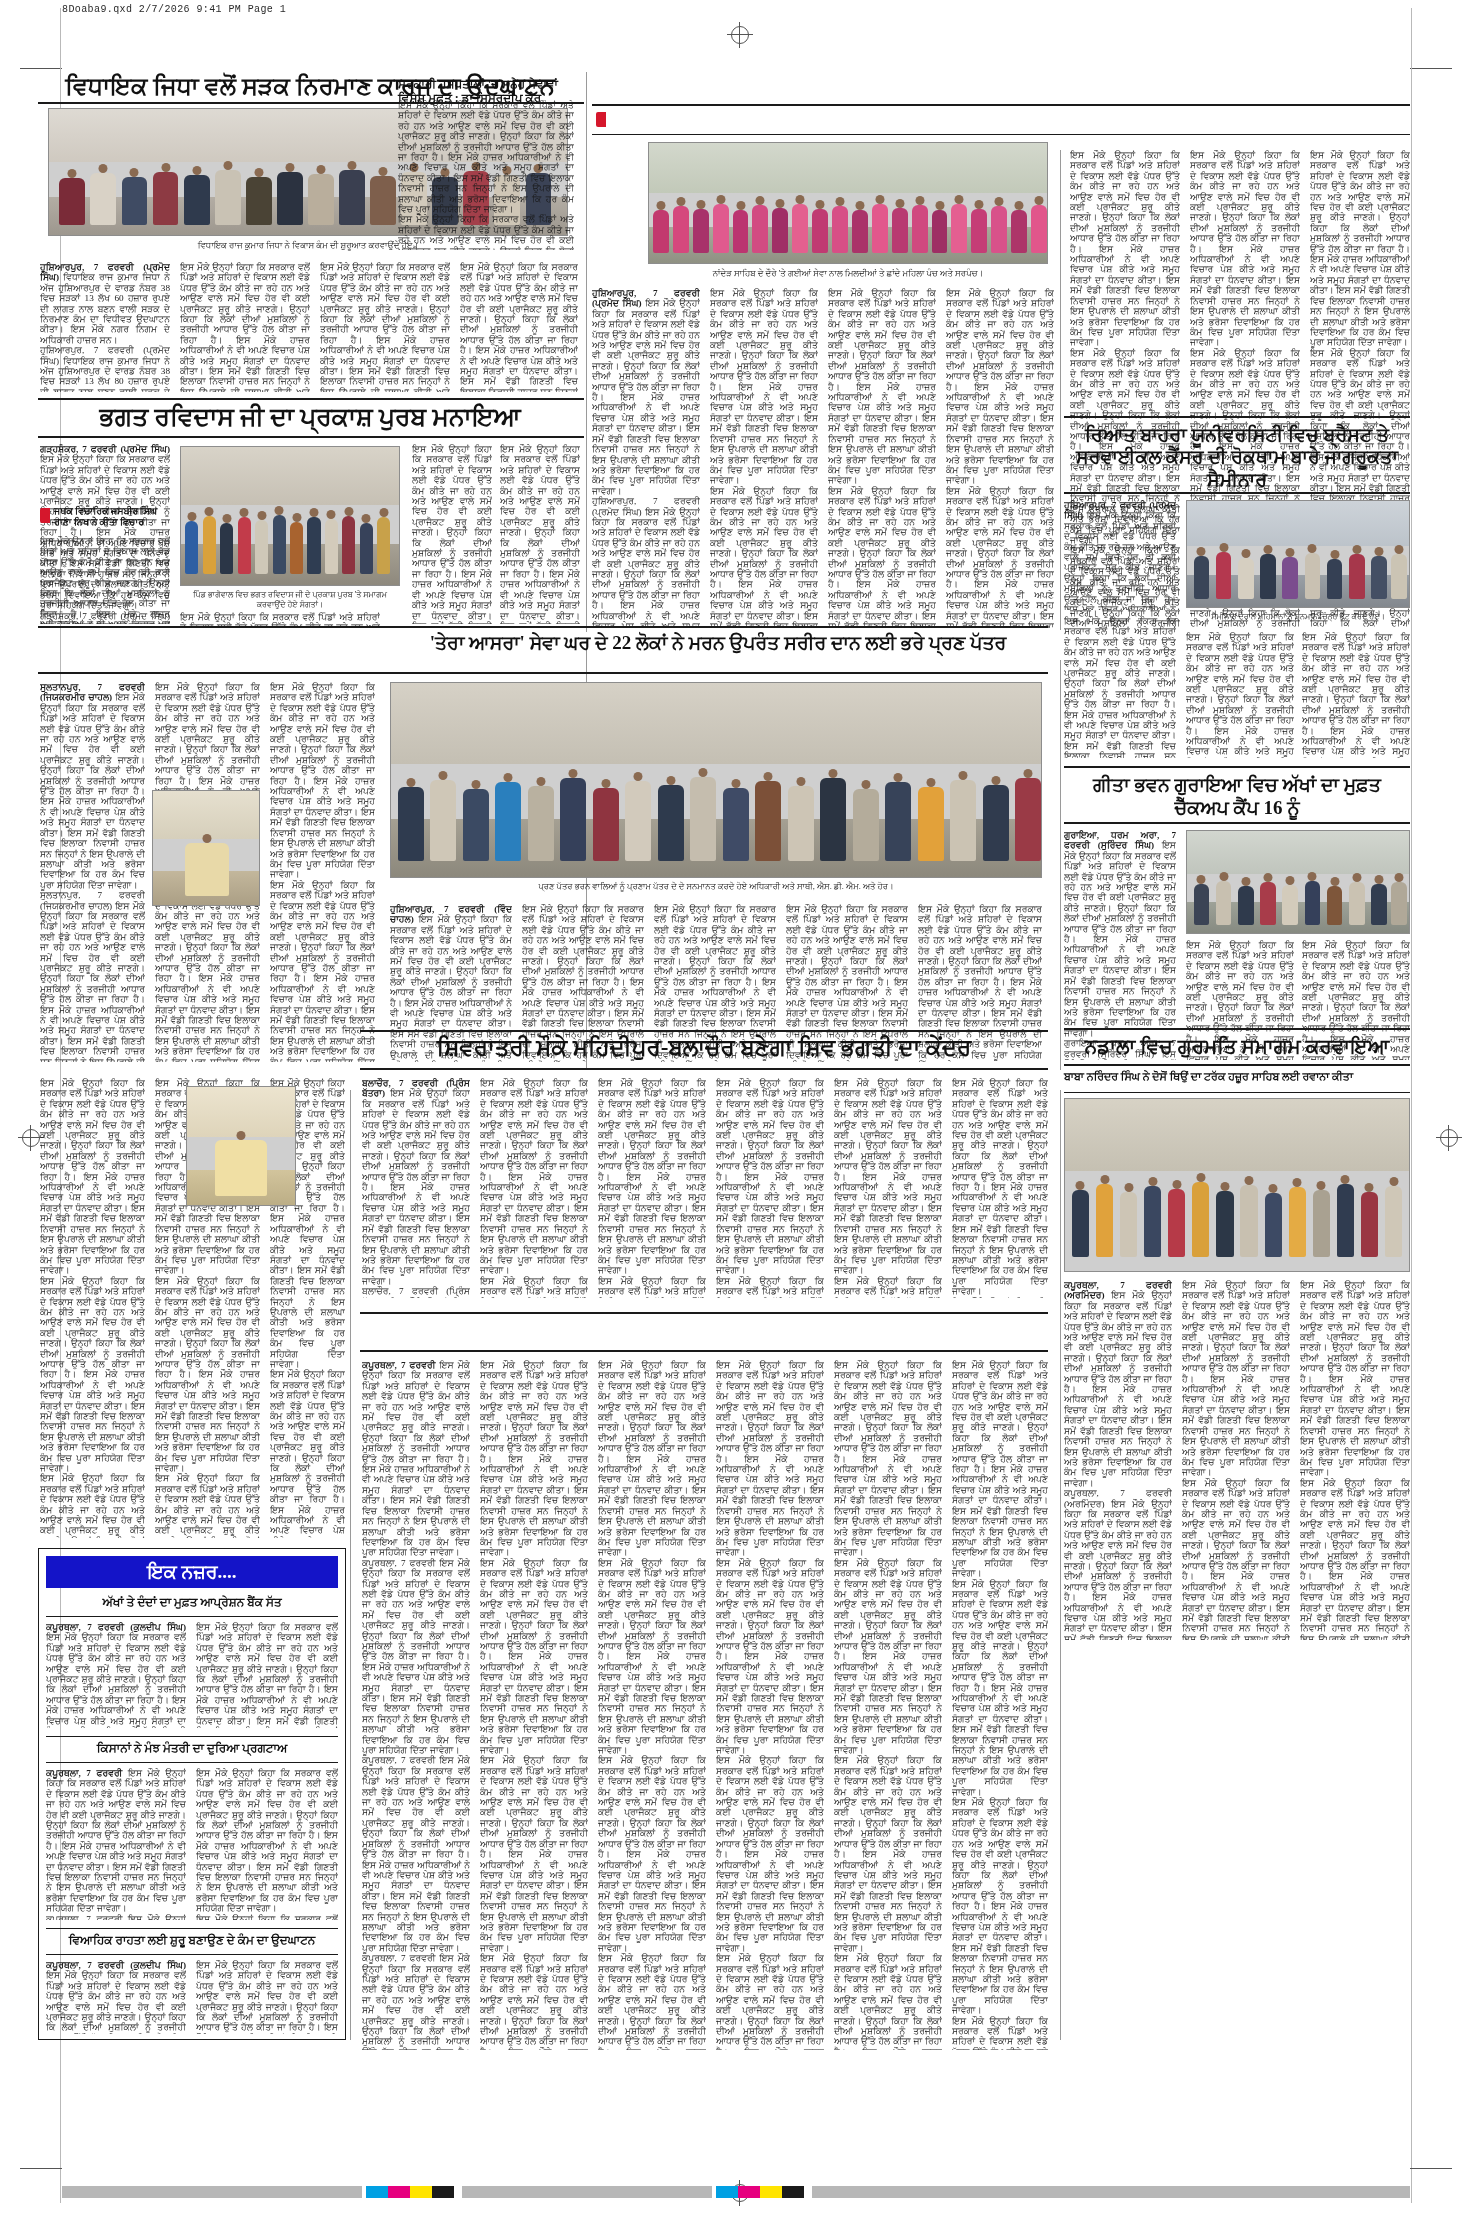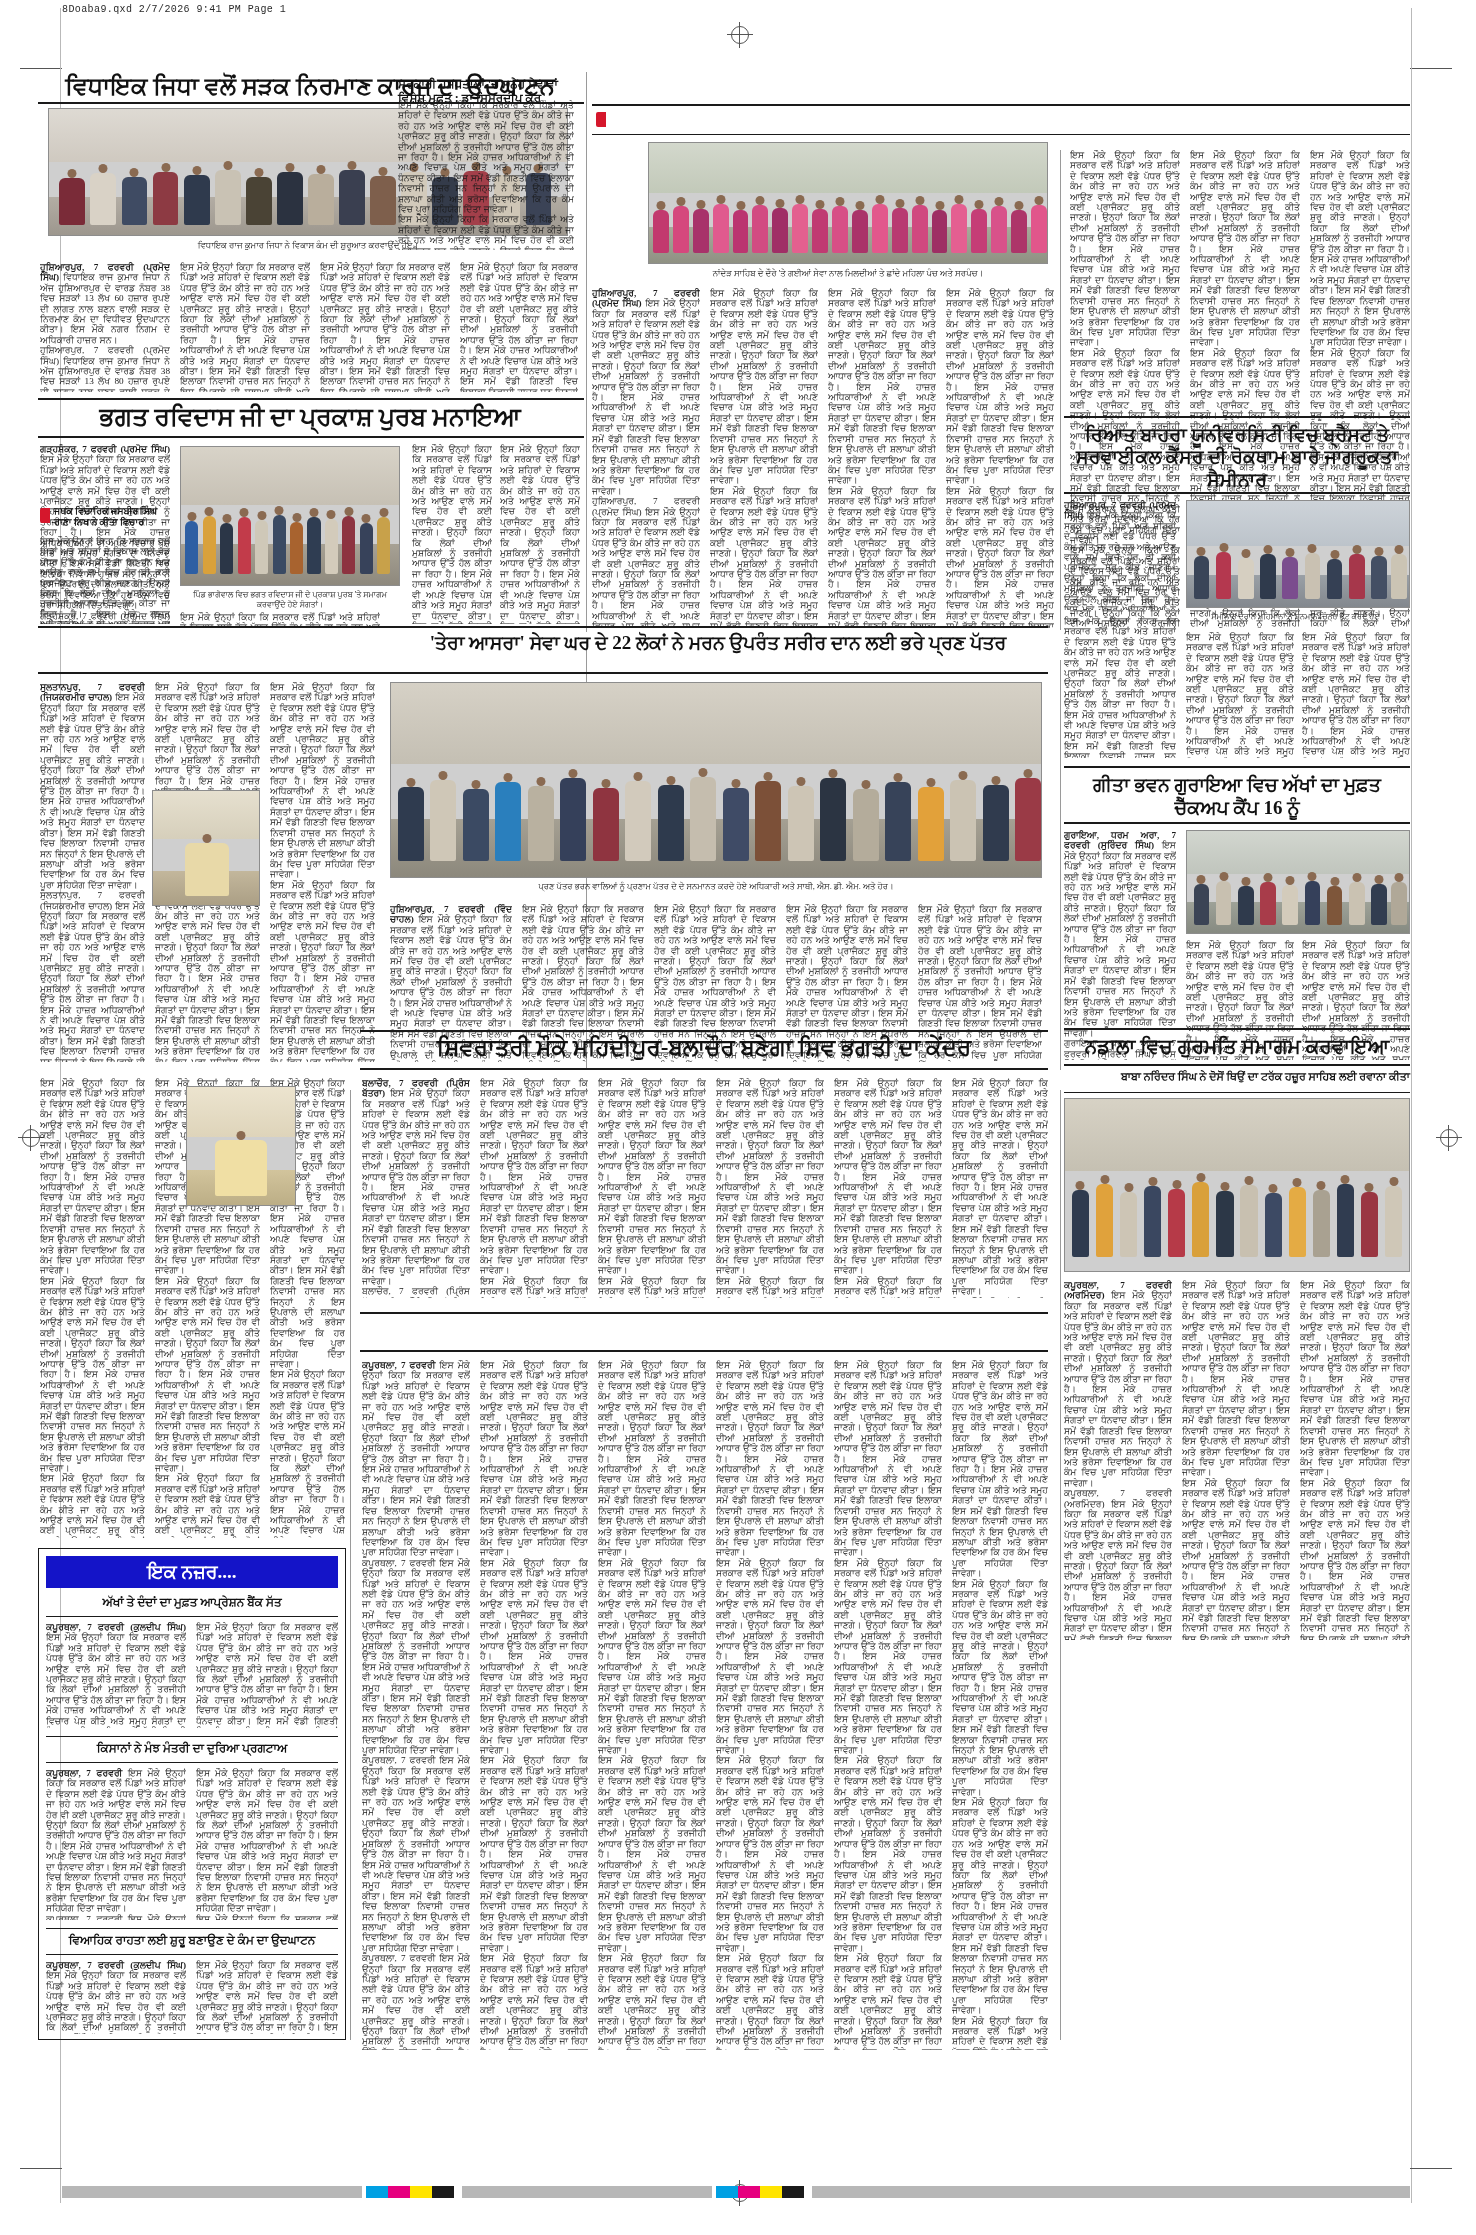--- a/index.html
+++ b/index.html
@@ -414,21 +414,21 @@
       <p>ਇਸ ਮੌਕੇ ਉਨ੍ਹਾਂ ਕਿਹਾ ਕਿ ਸਰਕਾਰ ਵਲੋਂ ਪਿੰਡਾਂ ਅਤੇ ਸ਼ਹਿਰਾਂ ਦੇ ਵਿਕਾਸ ਲਈ ਵੱਡੇ ਪੱਧਰ ਉੱਤੇ ਕੰਮ ਕੀਤੇ ਜਾ ਰਹੇ ਹਨ ਅਤੇ ਆਉਣ ਵਾਲੇ ਸਮੇਂ ਵਿਚ ਹੋਰ ਵੀ ਕਈ ਪ੍ਰਾਜੈਕਟ ਸ਼ੁਰੂ ਕੀਤੇ ਜਾਣਗੇ। ਉਨ੍ਹਾਂ ਕਿਹਾ ਕਿ ਲੋਕਾਂ ਦੀਆਂ ਮੁਸ਼ਕਿਲਾਂ ਨੂੰ ਤਰਜੀਹੀ ਆਧਾਰ ਉੱਤੇ ਹੱਲ ਕੀਤਾ ਜਾ ਰਿਹਾ ਹੈ। ਇਸ ਮੌਕੇ ਹਾਜ਼ਰ ਅਧਿਕਾਰੀਆਂ ਨੇ ਵੀ ਅਪਣੇ ਵਿਚਾਰ ਪੇਸ਼ ਕੀਤੇ ਅਤੇ ਸਮੂਹ ਸੰਗਤਾਂ ਦਾ ਧੰਨਵਾਦ ਕੀਤਾ। ਇਸ ਸਮੇਂ ਵੱਡੀ ਗਿਣਤੀ ਵਿਚ ਇਲਾਕਾ ਨਿਵਾਸੀ ਹਾਜ਼ਰ ਸਨ ਜਿਨ੍ਹਾਂ ਨੇ ਇਸ ਉਪਰਾਲੇ ਦੀ ਸ਼ਲਾਘਾ ਕੀਤੀ ਅਤੇ ਭਰੋਸਾ ਦਿਵਾਇਆ ਕਿ ਹਰ ਕੰਮ ਵਿਚ ਪੂਰਾ ਸਹਿਯੋਗ ਦਿੱਤਾ ਜਾਵੇਗਾ।</p>
     </div>
   <div class="col" style="left:952px;top:1078px;width:96px;height:220px;">
       <p>ਇਸ ਮੌਕੇ ਉਨ੍ਹਾਂ ਕਿਹਾ ਕਿ ਸਰਕਾਰ ਵਲੋਂ ਪਿੰਡਾਂ ਅਤੇ ਸ਼ਹਿਰਾਂ ਦੇ ਵਿਕਾਸ ਲਈ ਵੱਡੇ ਪੱਧਰ ਉੱਤੇ ਕੰਮ ਕੀਤੇ ਜਾ ਰਹੇ ਹਨ ਅਤੇ ਆਉਣ ਵਾਲੇ ਸਮੇਂ ਵਿਚ ਹੋਰ ਵੀ ਕਈ ਪ੍ਰਾਜੈਕਟ ਸ਼ੁਰੂ ਕੀਤੇ ਜਾਣਗੇ। ਉਨ੍ਹਾਂ ਕਿਹਾ ਕਿ ਲੋਕਾਂ ਦੀਆਂ ਮੁਸ਼ਕਿਲਾਂ ਨੂੰ ਤਰਜੀਹੀ ਆਧਾਰ ਉੱਤੇ ਹੱਲ ਕੀਤਾ ਜਾ ਰਿਹਾ ਹੈ। ਇਸ ਮੌਕੇ ਹਾਜ਼ਰ ਅਧਿਕਾਰੀਆਂ ਨੇ ਵੀ ਅਪਣੇ ਵਿਚਾਰ ਪੇਸ਼ ਕੀਤੇ ਅਤੇ ਸਮੂਹ ਸੰਗਤਾਂ ਦਾ ਧੰਨਵਾਦ ਕੀਤਾ। ਇਸ ਸਮੇਂ ਵੱਡੀ ਗਿਣਤੀ ਵਿਚ ਇਲਾਕਾ ਨਿਵਾਸੀ ਹਾਜ਼ਰ ਸਨ ਜਿਨ੍ਹਾਂ ਨੇ ਇਸ ਉਪਰਾਲੇ ਦੀ ਸ਼ਲਾਘਾ ਕੀਤੀ ਅਤੇ ਭਰੋਸਾ ਦਿਵਾਇਆ ਕਿ ਹਰ ਕੰਮ ਵਿਚ ਪੂਰਾ ਸਹਿਯੋਗ ਦਿੱਤਾ ਜਾਵੇਗਾ।</p>
       <p>ਇਸ ਮੌਕੇ ਉਨ੍ਹਾਂ ਕਿਹਾ ਕਿ ਸਰਕਾਰ ਵਲੋਂ ਪਿੰਡਾਂ ਅਤੇ ਸ਼ਹਿਰਾਂ ਦੇ ਵਿਕਾਸ ਲਈ ਵੱਡੇ ਪੱਧਰ ਉੱਤੇ ਕੰਮ ਕੀਤੇ ਜਾ ਰਹੇ ਹਨ ਅਤੇ ਆਉਣ ਵਾਲੇ ਸਮੇਂ ਵਿਚ ਹੋਰ ਵੀ ਕਈ ਪ੍ਰਾਜੈਕਟ ਸ਼ੁਰੂ ਕੀਤੇ ਜਾਣਗੇ। ਉਨ੍ਹਾਂ ਕਿਹਾ ਕਿ ਲੋਕਾਂ ਦੀਆਂ ਮੁਸ਼ਕਿਲਾਂ ਨੂੰ ਤਰਜੀਹੀ ਆਧਾਰ ਉੱਤੇ ਹੱਲ ਕੀਤਾ ਜਾ ਰਿਹਾ ਹੈ। ਇਸ ਮੌਕੇ ਹਾਜ਼ਰ ਅਧਿਕਾਰੀਆਂ ਨੇ ਵੀ ਅਪਣੇ ਵਿਚਾਰ ਪੇਸ਼ ਕੀਤੇ ਅਤੇ ਸਮੂਹ ਸੰਗਤਾਂ ਦਾ ਧੰਨਵਾਦ ਕੀਤਾ। ਇਸ ਸਮੇਂ ਵੱਡੀ ਗਿਣਤੀ ਵਿਚ ਇਲਾਕਾ ਨਿਵਾਸੀ ਹਾਜ਼ਰ ਸਨ ਜਿਨ੍ਹਾਂ ਨੇ ਇਸ ਉਪਰਾਲੇ ਦੀ ਸ਼ਲਾਘਾ ਕੀਤੀ ਅਤੇ ਭਰੋਸਾ ਦਿਵਾਇਆ ਕਿ ਹਰ ਕੰਮ ਵਿਚ ਪੂਰਾ ਸਹਿਯੋਗ ਦਿੱਤਾ ਜਾਵੇਗਾ।</p>
     </div>
 
   <div class="rule2" style="left:1064px;top:1028px;width:346px;"></div>
   <div class="hl" style="left:1064px;top:1036px;width:346px;text-align:center;font-size:20px;">ਨਡਾਲਾ ਵਿਚ ਗੁਰਮਤਿ ਸਮਾਗਮ ਕਰਵਾਇਆ</div>
   <div class="rule2" style="left:1064px;top:1064px;width:346px;"></div>
-  <div class="sub" style="left:1064px;top:1070px;width:346px;font-size:11px;text-align:right;">ਬਾਬਾ ਨਰਿੰਦਰ ਸਿੰਘ ਨੇ ਦੋਸੋਂ ਥਿਉਂ ਦਾ ਟਰੱਕ ਹਜ਼ੂਰ ਸਾਹਿਬ ਲਈ ਰਵਾਨਾ ਕੀਤਾ</div>
+  <div class="sub" style="left:1064px;top:1070px;width:346px;font-size:11px;text-align:left;">ਬਾਬਾ ਨਰਿੰਦਰ ਸਿੰਘ ਨੇ ਦੋਸੋਂ ਥਿਉਂ ਦਾ ਟਰੱਕ ਹਜ਼ੂਰ ਸਾਹਿਬ ਲਈ ਰਵਾਨਾ ਕੀਤਾ</div>
   <div class="rule" style="left:1064px;top:1092px;width:346px;"></div>
 
   <div class="photo" style="left:1064px;top:1098px;width:346px;height:174px;">
     <div class="sky" style="background:linear-gradient(#d7d2c5,#c5c0b2);"></div>
     <div class="ground" style="background:linear-gradient(#a39d8f,#8b8578;)"></div>
     <div class="ppl">
       <i style="left:2%;width:5%;height:61%;background:#2f3b4f;"></i>
       <i style="left:9%;width:5%;height:67%;background:#e0a23c;"></i>
       <i style="left:16%;width:5%;height:59%;background:#cdc5b5;"></i>
       <i style="left:23%;width:5%;height:65%;background:#3a4760;"></i>

